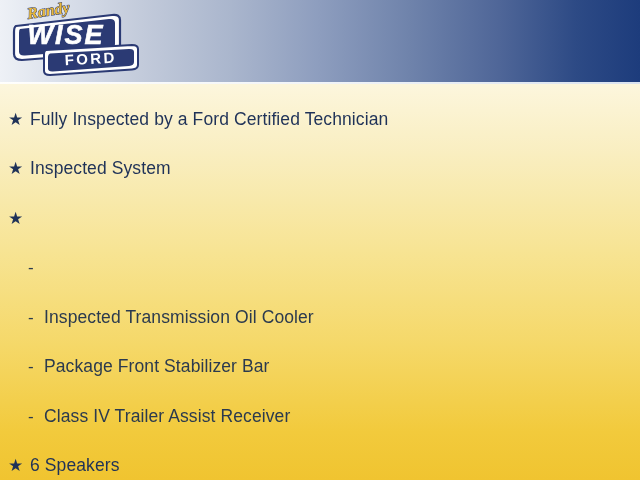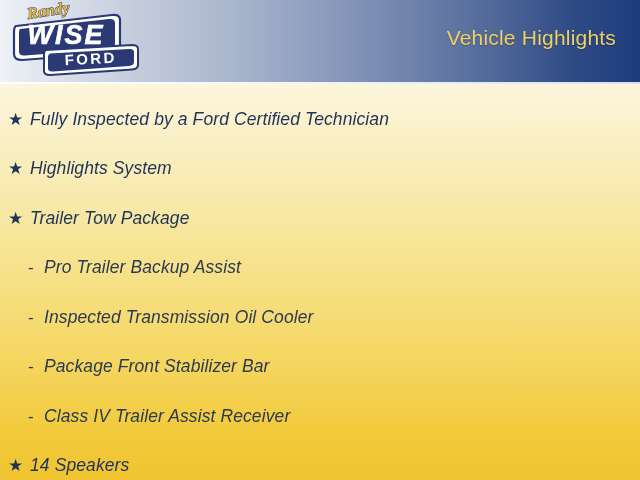--- a/index.html
+++ b/index.html
@@ -103,21 +103,20 @@
     font-size: 17px;
     color: #2b3a4e;
     width: 12px;
     flex: 0 0 12px;
   }
   .hl-label {
     font-size: 17.5px;
     letter-spacing: 0.1px;
     color: #1f3258;
     white-space: nowrap;
-    font-style: italic;
   }
   .hl-row.level-1 .hl-label {
     color: #2b3a4e;
     padding-left: 4px;
   }
 </style>
 </head>
 <body>
 
 <div class="slide">
@@ -136,52 +135,49 @@
         <text x="20" y="17" font-family="'Liberation Serif', serif" font-size="16" font-style="italic" font-weight="bold" fill="#e8b83a" stroke="#2b3a74" stroke-width="0.9" paint-order="stroke" transform="rotate(-9 20 17)">Randy</text>
 
         <path d="M38 48 L124 43 Q130 43 130 47 L130 63 Q130 67 124 67.5 L42 73 Q36 73 36 69 L36 52 Q36 48.5 38 48 Z" fill="#ffffff" stroke="#2b3a74" stroke-width="2"></path>
 
         <path d="M42 51.5 L121 47 Q126 46.7 126 50 L126 60 Q126 63.5 121 64 L45 69.5 Q40 69.8 40 66.5 L40 55 Q40 52 42 51.5 Z" fill="#2b3a74"></path>
 
         <text x="83" y="62" text-anchor="middle" font-family="'Liberation Sans', sans-serif" font-size="15" font-weight="bold" letter-spacing="2.4" fill="#ffffff" transform="rotate(-3 83 62)">FORD</text>
       </svg>
     </div>
 
-    <div class="header-title">Vehicle Highlights</div>
   </div>
   <div class="header-underline"></div>
 
   <div class="highlights" id="highlights-list">
       <div class="hl-row level-0" style="top: 12px;">
         <span class="bullet">★</span>
         <span class="hl-label">Fully Inspected by a Ford Certified Technician</span>
       </div>
       <div class="hl-row level-0" style="top: 61.5px;">
         <span class="bullet">★</span>
-        <span class="hl-label">Highlights System</span>
+        <span class="hl-label">Inspected System</span>
       </div>
       <div class="hl-row level-0" style="top: 111px;">
         <span class="bullet">★</span>
-        <span class="hl-label">Trailer Tow Package</span>
       </div>
       <div class="hl-row level-1" style="top: 160.5px;">
         <span class="bullet">-</span>
-        <span class="hl-label">Pro Trailer Backup Assist</span>
       </div>
       <div class="hl-row level-1" style="top: 210px;">
         <span class="bullet">-</span>
         <span class="hl-label">Inspected Transmission Oil Cooler</span>
       </div>
       <div class="hl-row level-1" style="top: 259.5px;">
         <span class="bullet">-</span>
         <span class="hl-label">Package Front Stabilizer Bar</span>
       </div>
       <div class="hl-row level-1" style="top: 309px;">
         <span class="bullet">-</span>
         <span class="hl-label">Class IV Trailer Assist Receiver</span>
       </div>
       <div class="hl-row level-0" style="top: 358.5px;">
         <span class="bullet">★</span>
-        <span class="hl-label">14 Speakers</span>
+        <span class="hl-label">6 Speakers</span>
       </div>
     </div>
 
 </div>
 
 </body></html>

